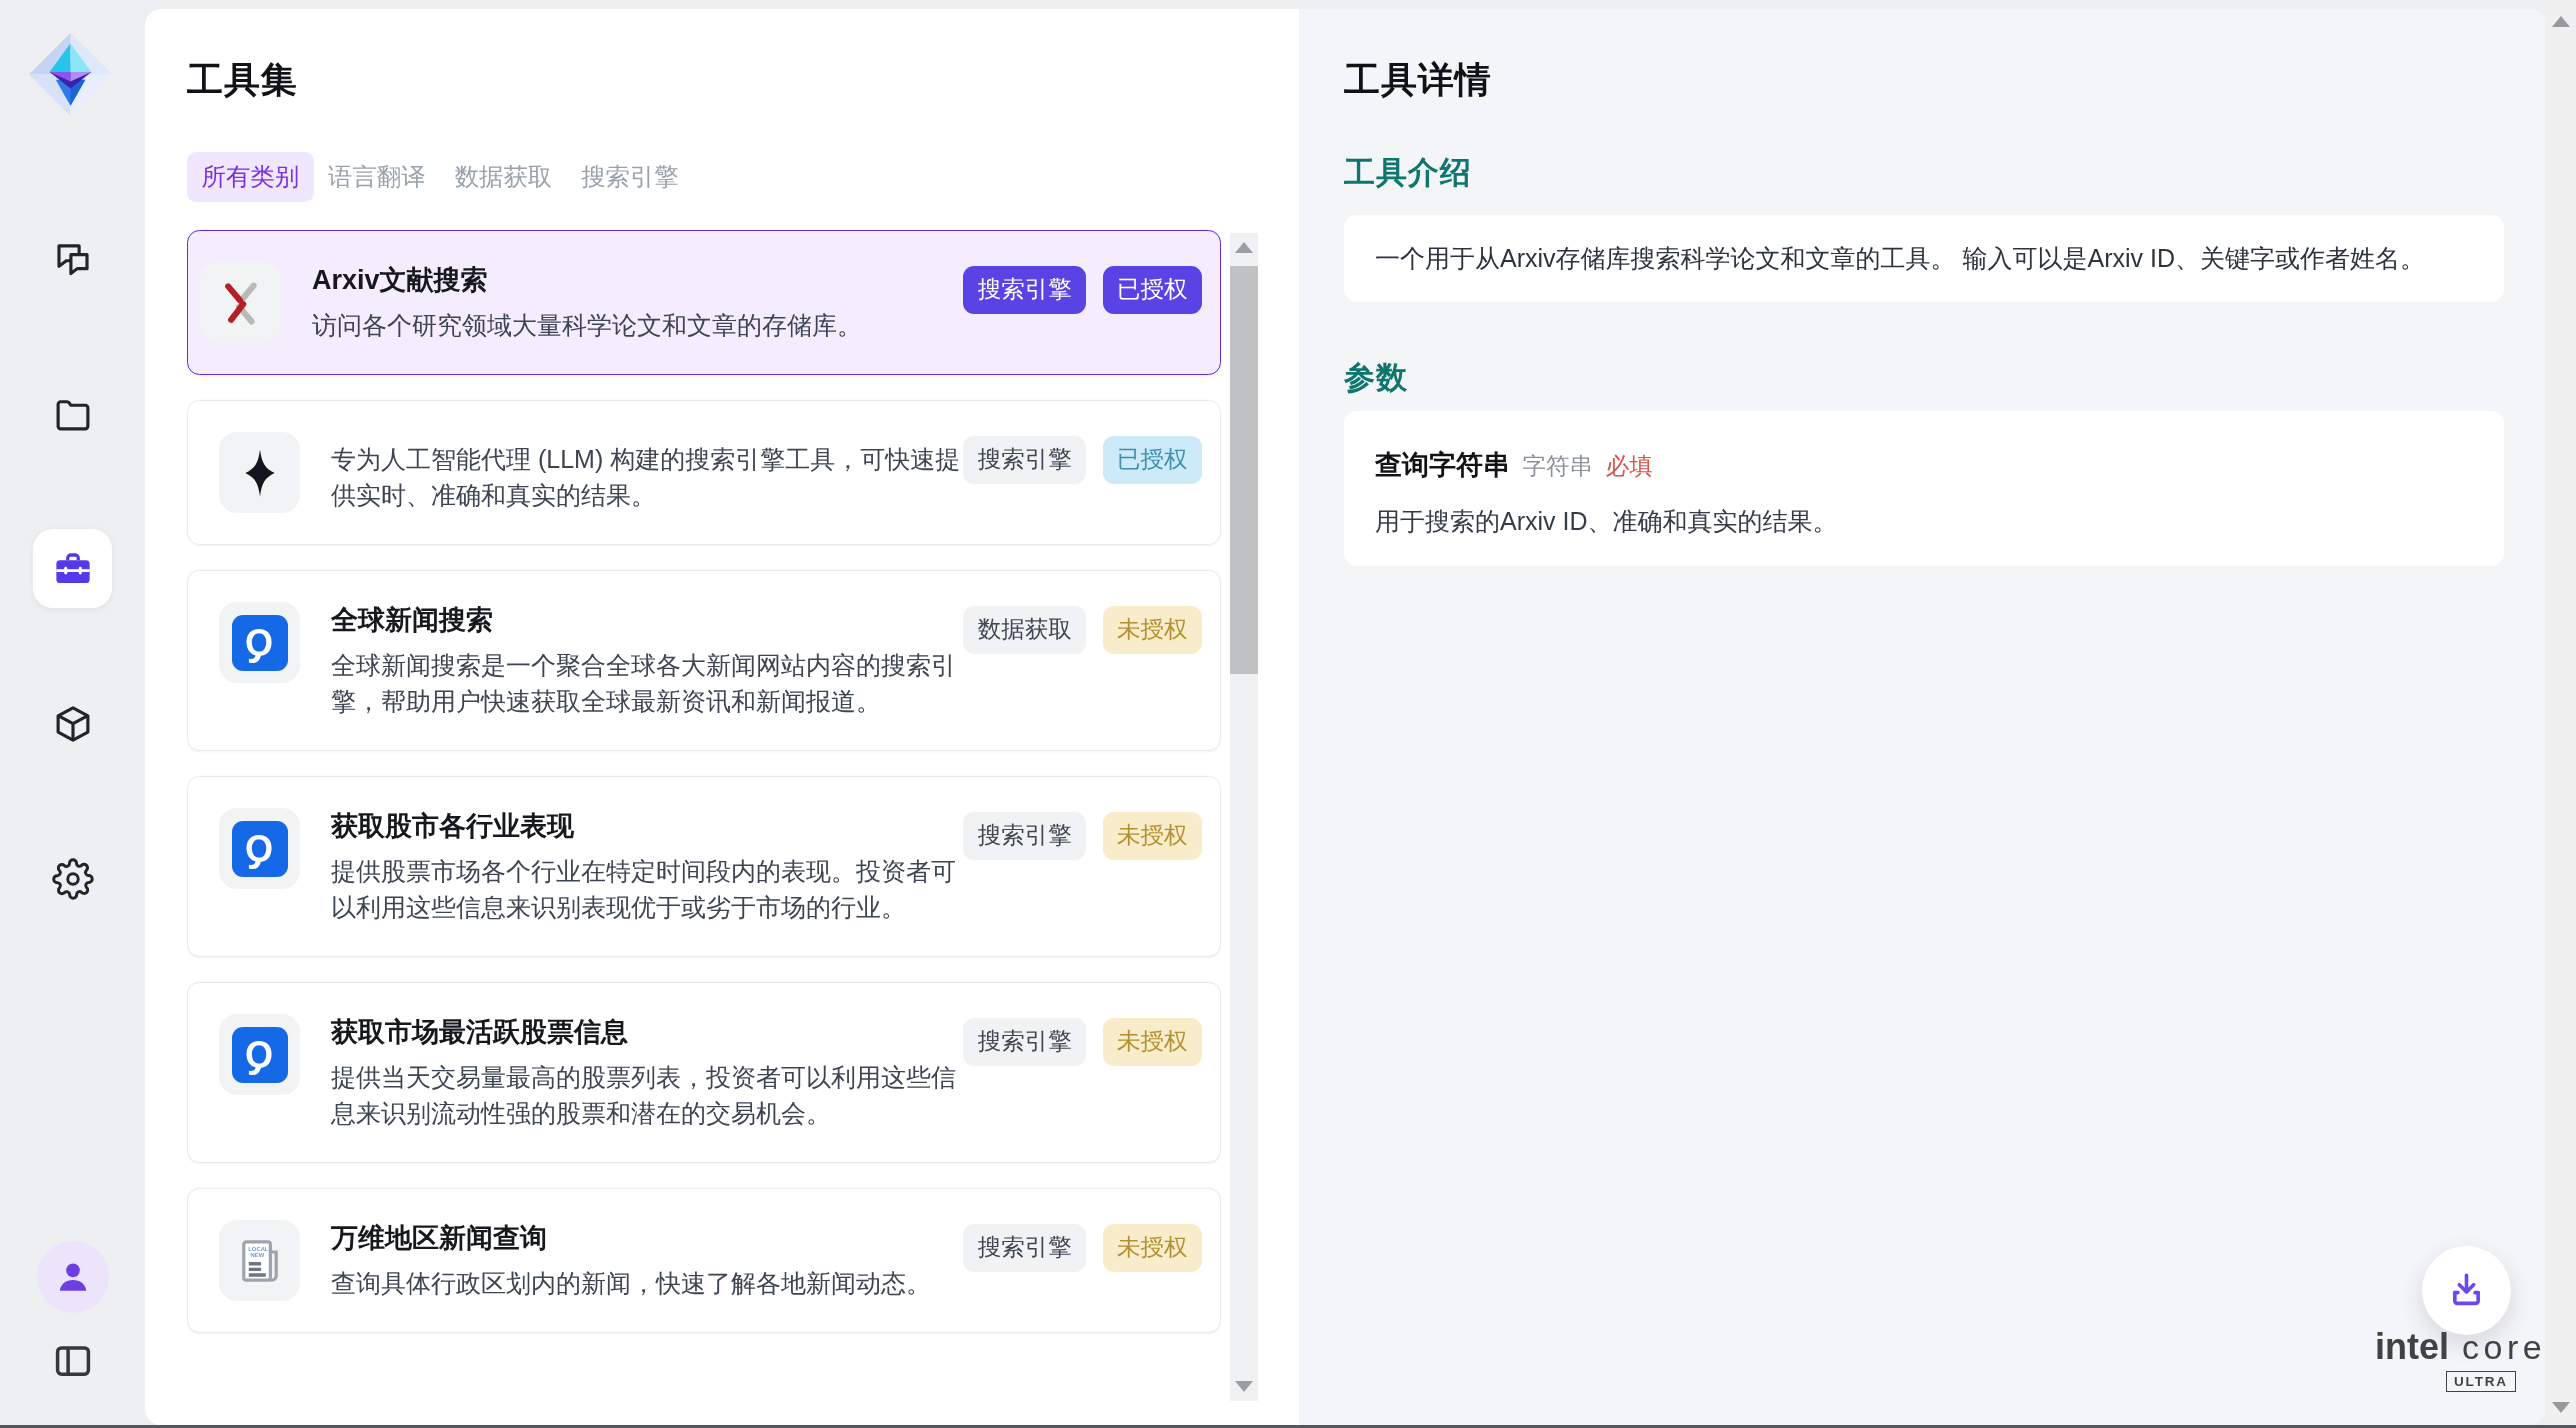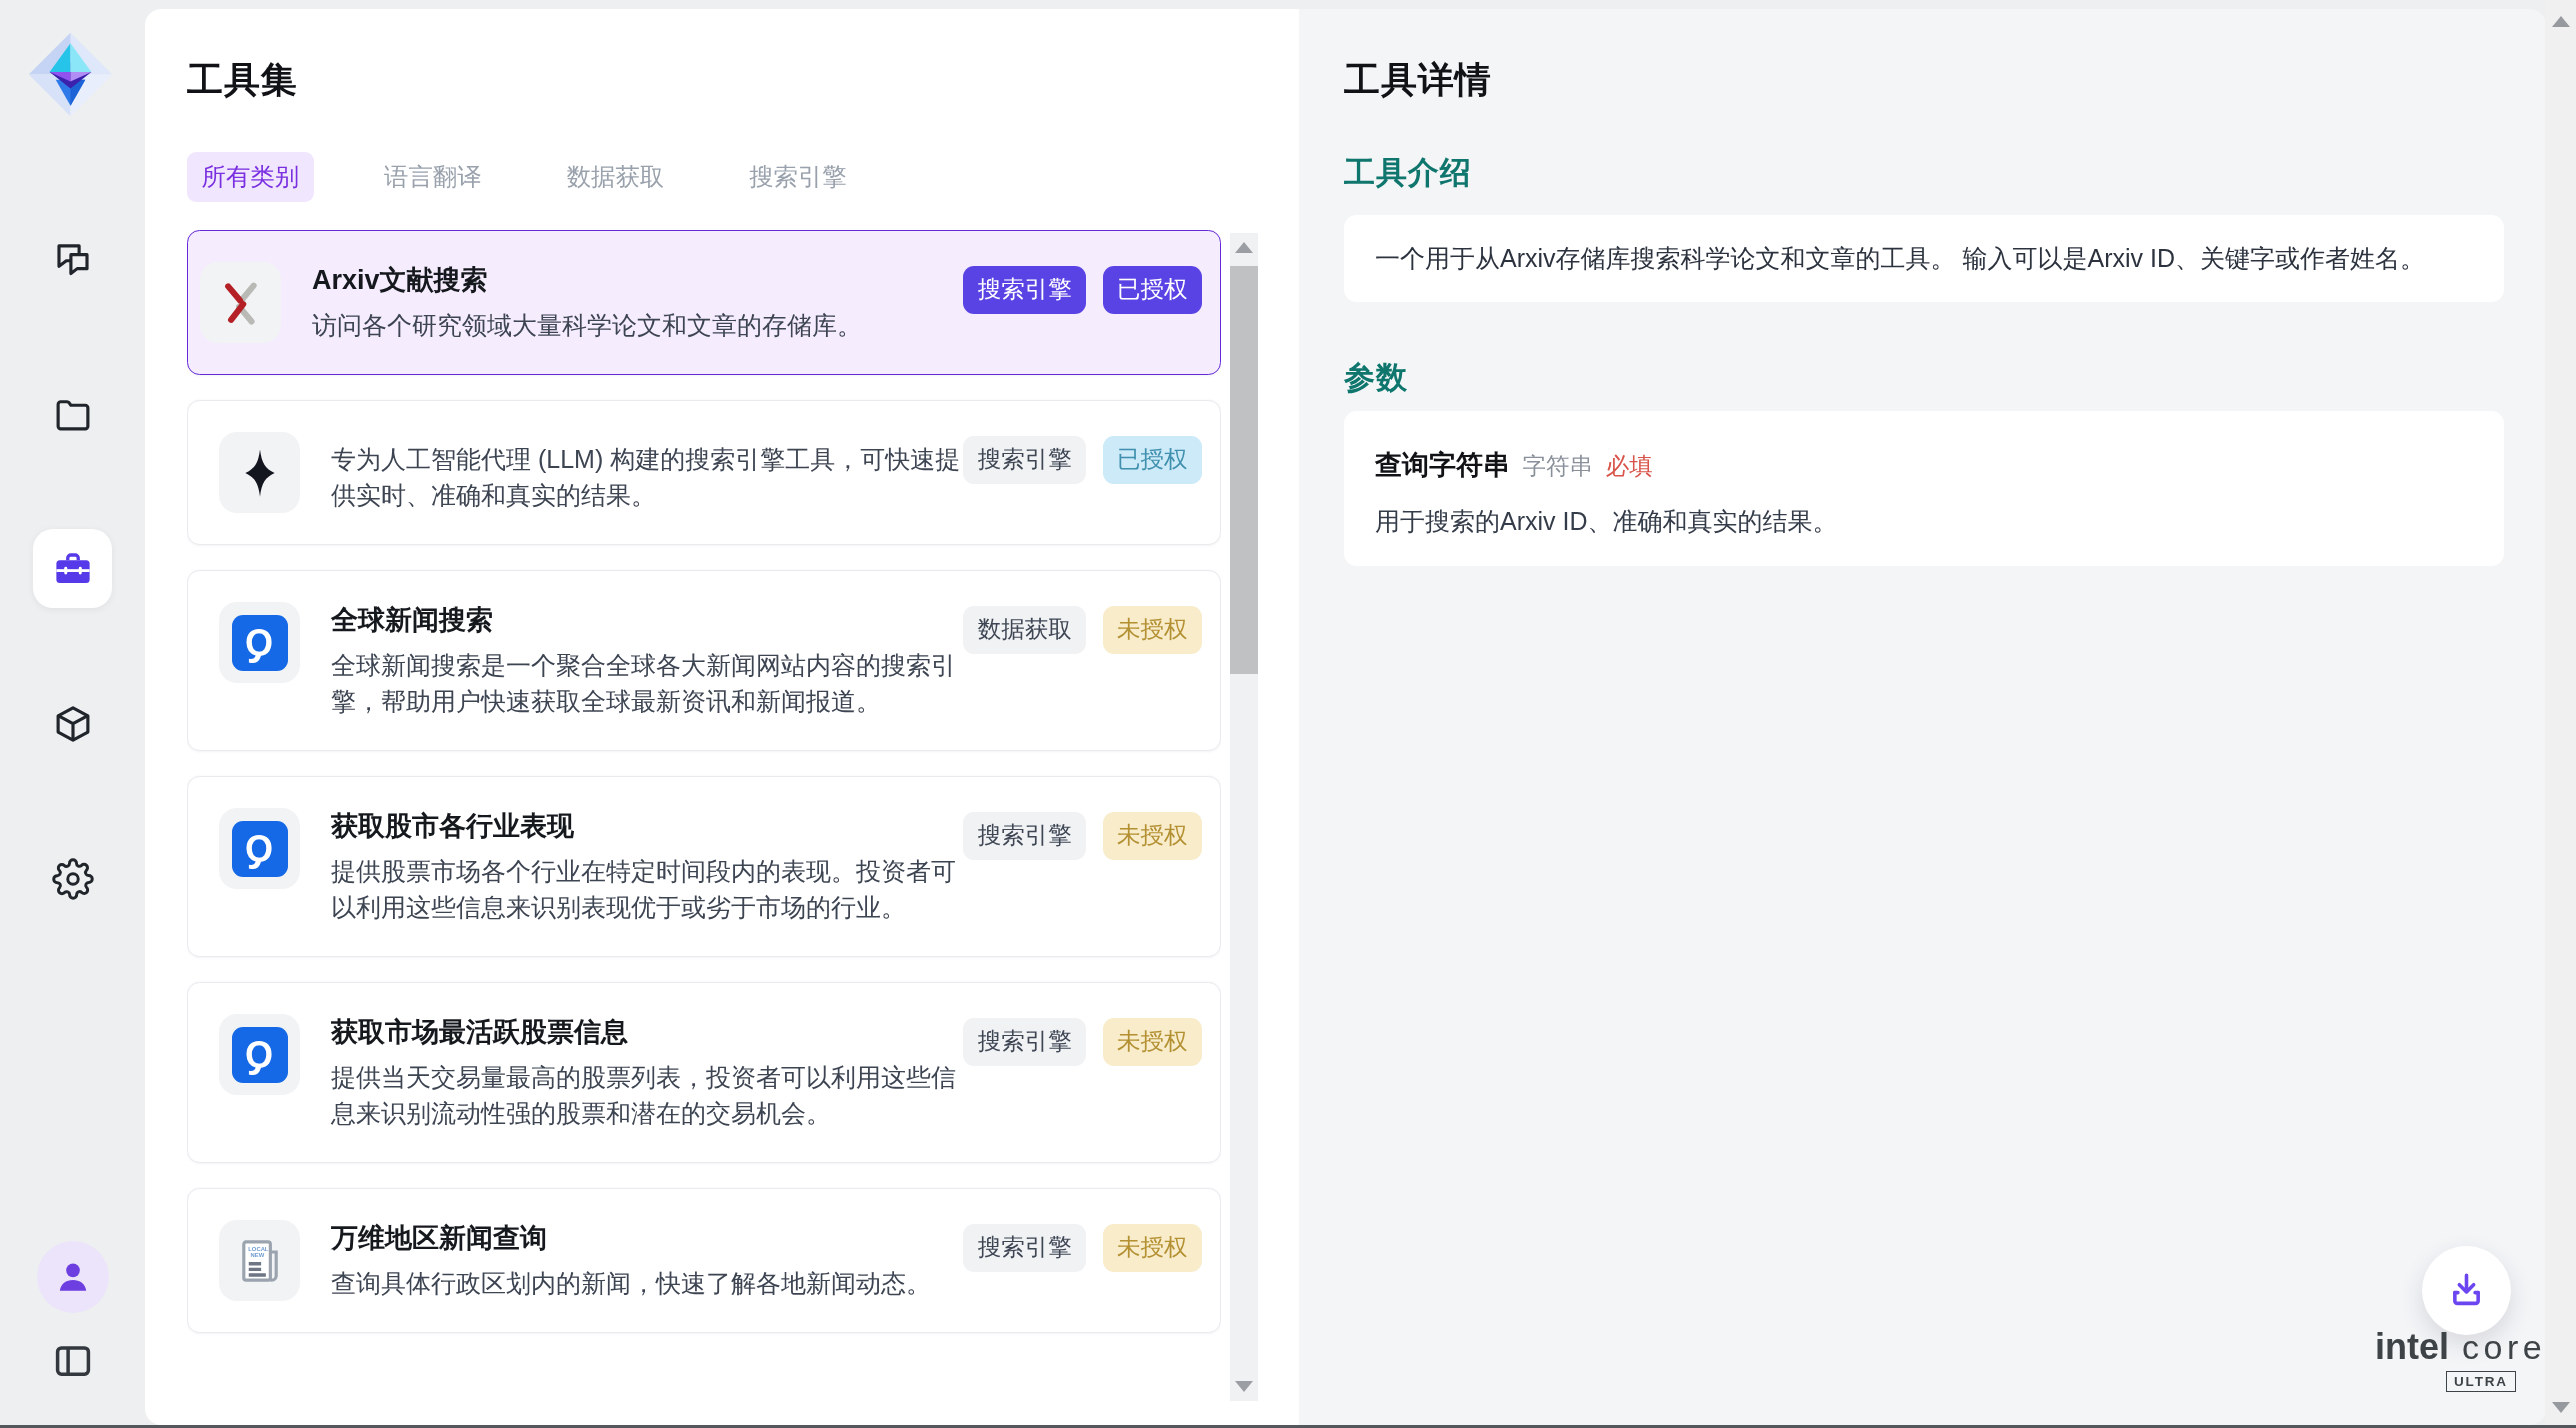--- a/index.html
+++ b/index.html
@@ -22,21 +22,21 @@
   .avatar svg { width:42px; height:42px; }
   .toggle-btn { width:42px; height:42px; cursor:pointer; }
   .toggle-btn svg { width:42px; height:42px; }
 
   
   .panel { position:absolute; left:145px; top:9px; width:2401px; height:1416px; border-radius:16.3px; overflow:hidden; display:flex;text-decoration:underline; }
   .left-pane { position:relative; width:1154px; background:#ffffff; flex-shrink:0; }
   .right-pane { position:relative; flex:1; background:#f4f5f7; }
 
   .toolset-title { position:absolute; left:42px; top:47px; font-size:36px; font-weight:700; color:#101216; letter-spacing:0.9px; }
-  .tabs { position:absolute; left:42px; top:143px; display:flex; gap:56px; align-items:center; }
+  .tabs { position:absolute; left:42px; top:143px; display:flex; align-items:center; }
   .tab { font-size:24.4px; color:#99a1ac; padding:9px 14.5px; border-radius:9px; cursor:pointer; white-space:nowrap; }
   .tab.active { color:var(--accent-text); background:var(--tab-active-bg); }
 
   .tool-list { position:absolute; left:42px; top:221px; width:1034px; height:1184px; overflow:hidden; display:flex; flex-direction:column; gap:25px; }
   .card { display:flex; align-items:flex-start; background:#ffffff; border:0.9px solid #e8eaee; border-radius:12.6px; padding:31px 18px 31px 31px; box-shadow:0 0.9px 2.7px rgba(16,24,40,.05); cursor:pointer; flex-shrink:0; }
   .card.selected { background:var(--selected-bg); border:1.8px solid var(--selected-border);padding-left:12px; }
   .tile { width:81px; height:81px; border-radius:18px; background:#f2f3f5; display:flex; align-items:center; justify-content:center; flex-shrink:0; }
   .tile svg { width:54px; height:54px; }
   .q-tile { width:56px; height:56px; background:#1569e6; border-radius:11px; display:flex; align-items:center; justify-content:center; }
   .q-glyph { color:#fff; font-size:36px; font-weight:700; transform:scaleX(-1); line-height:1; }

